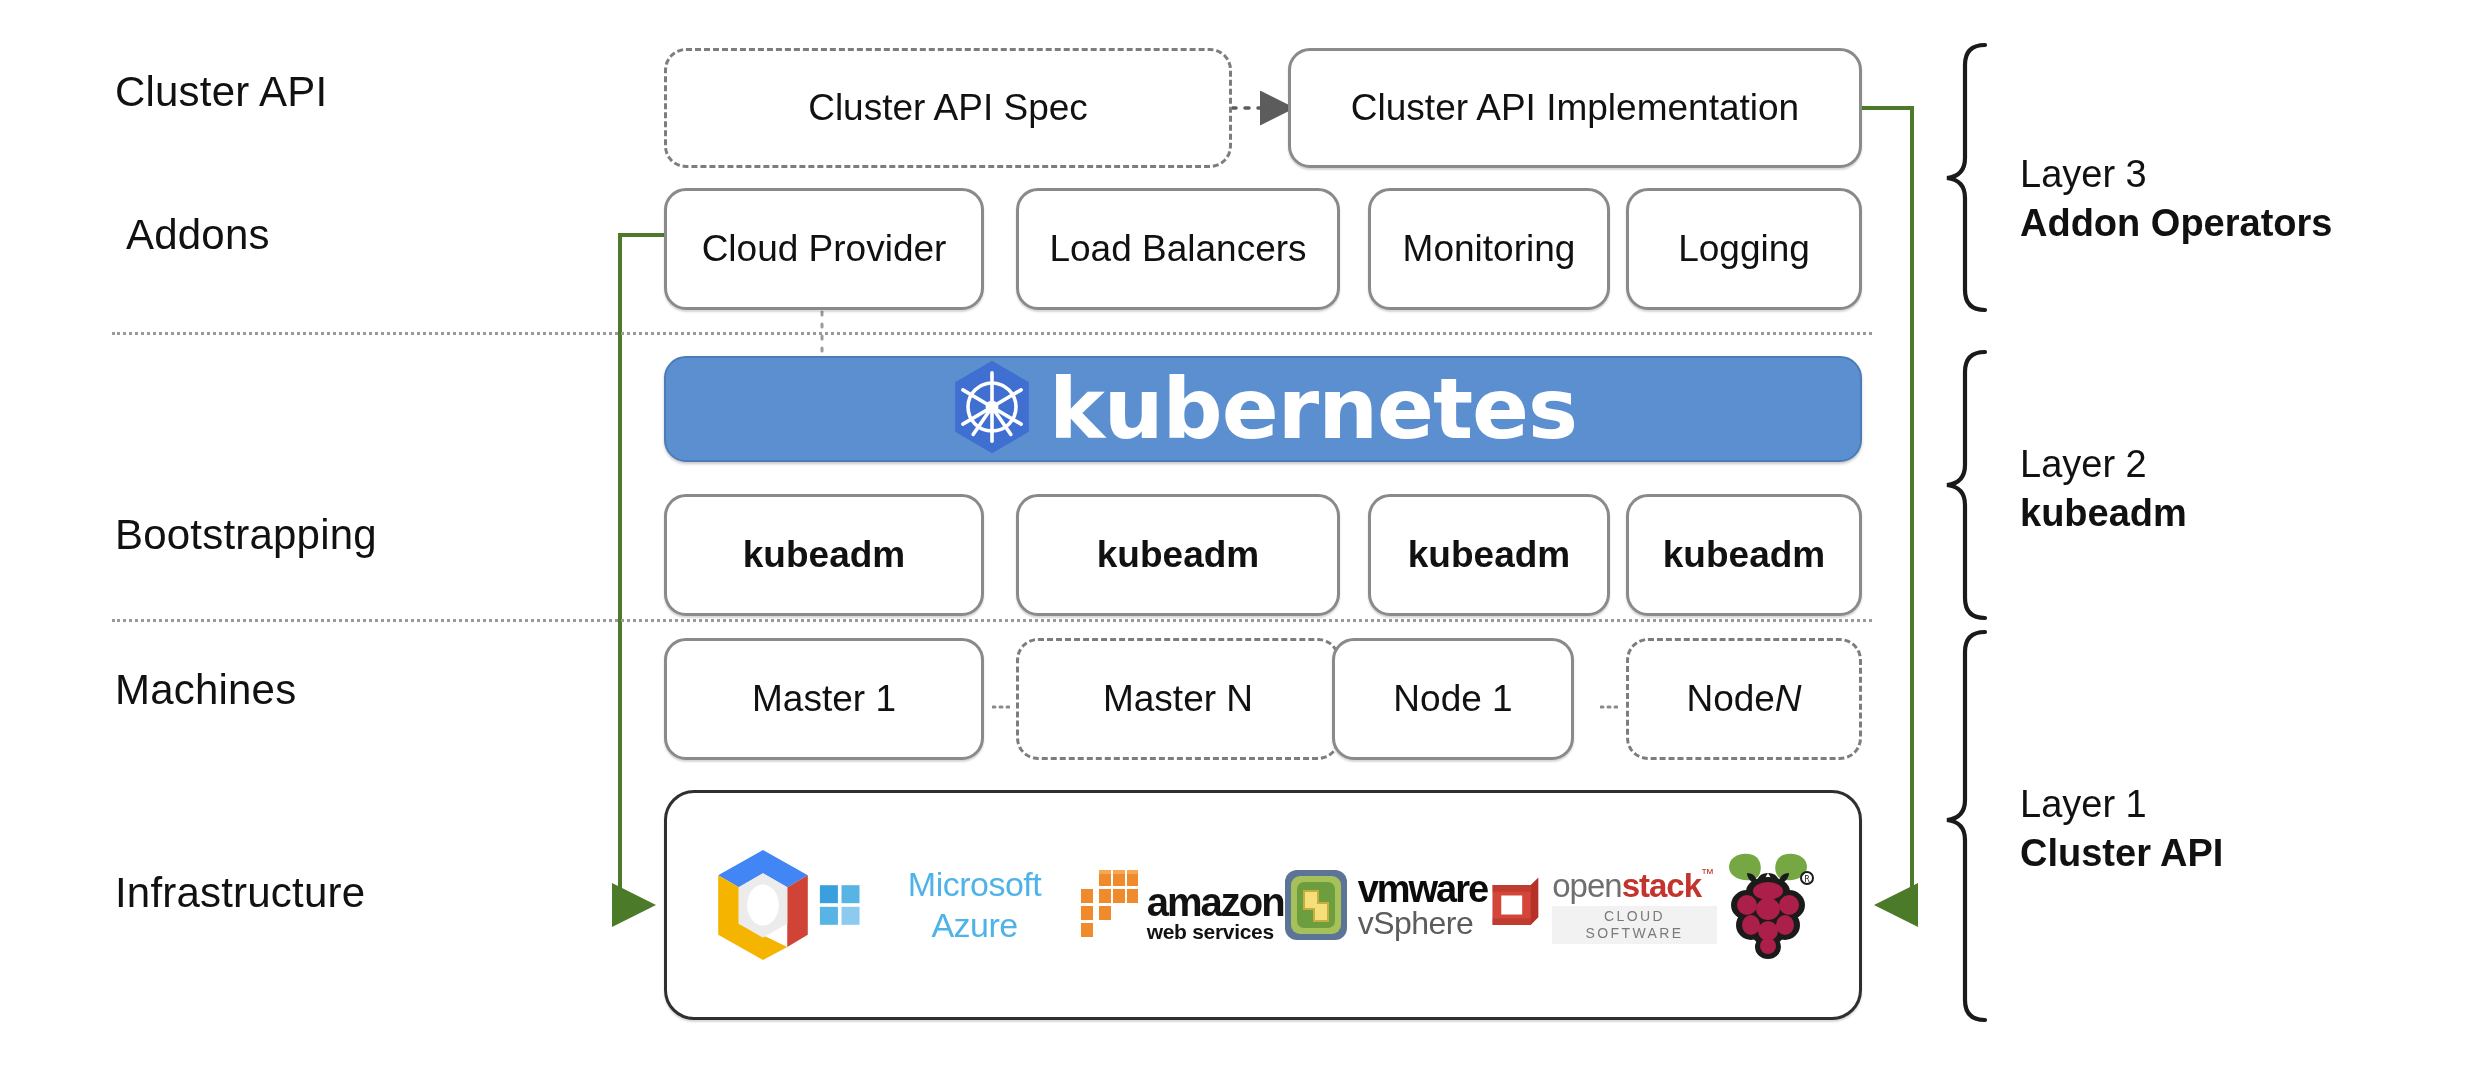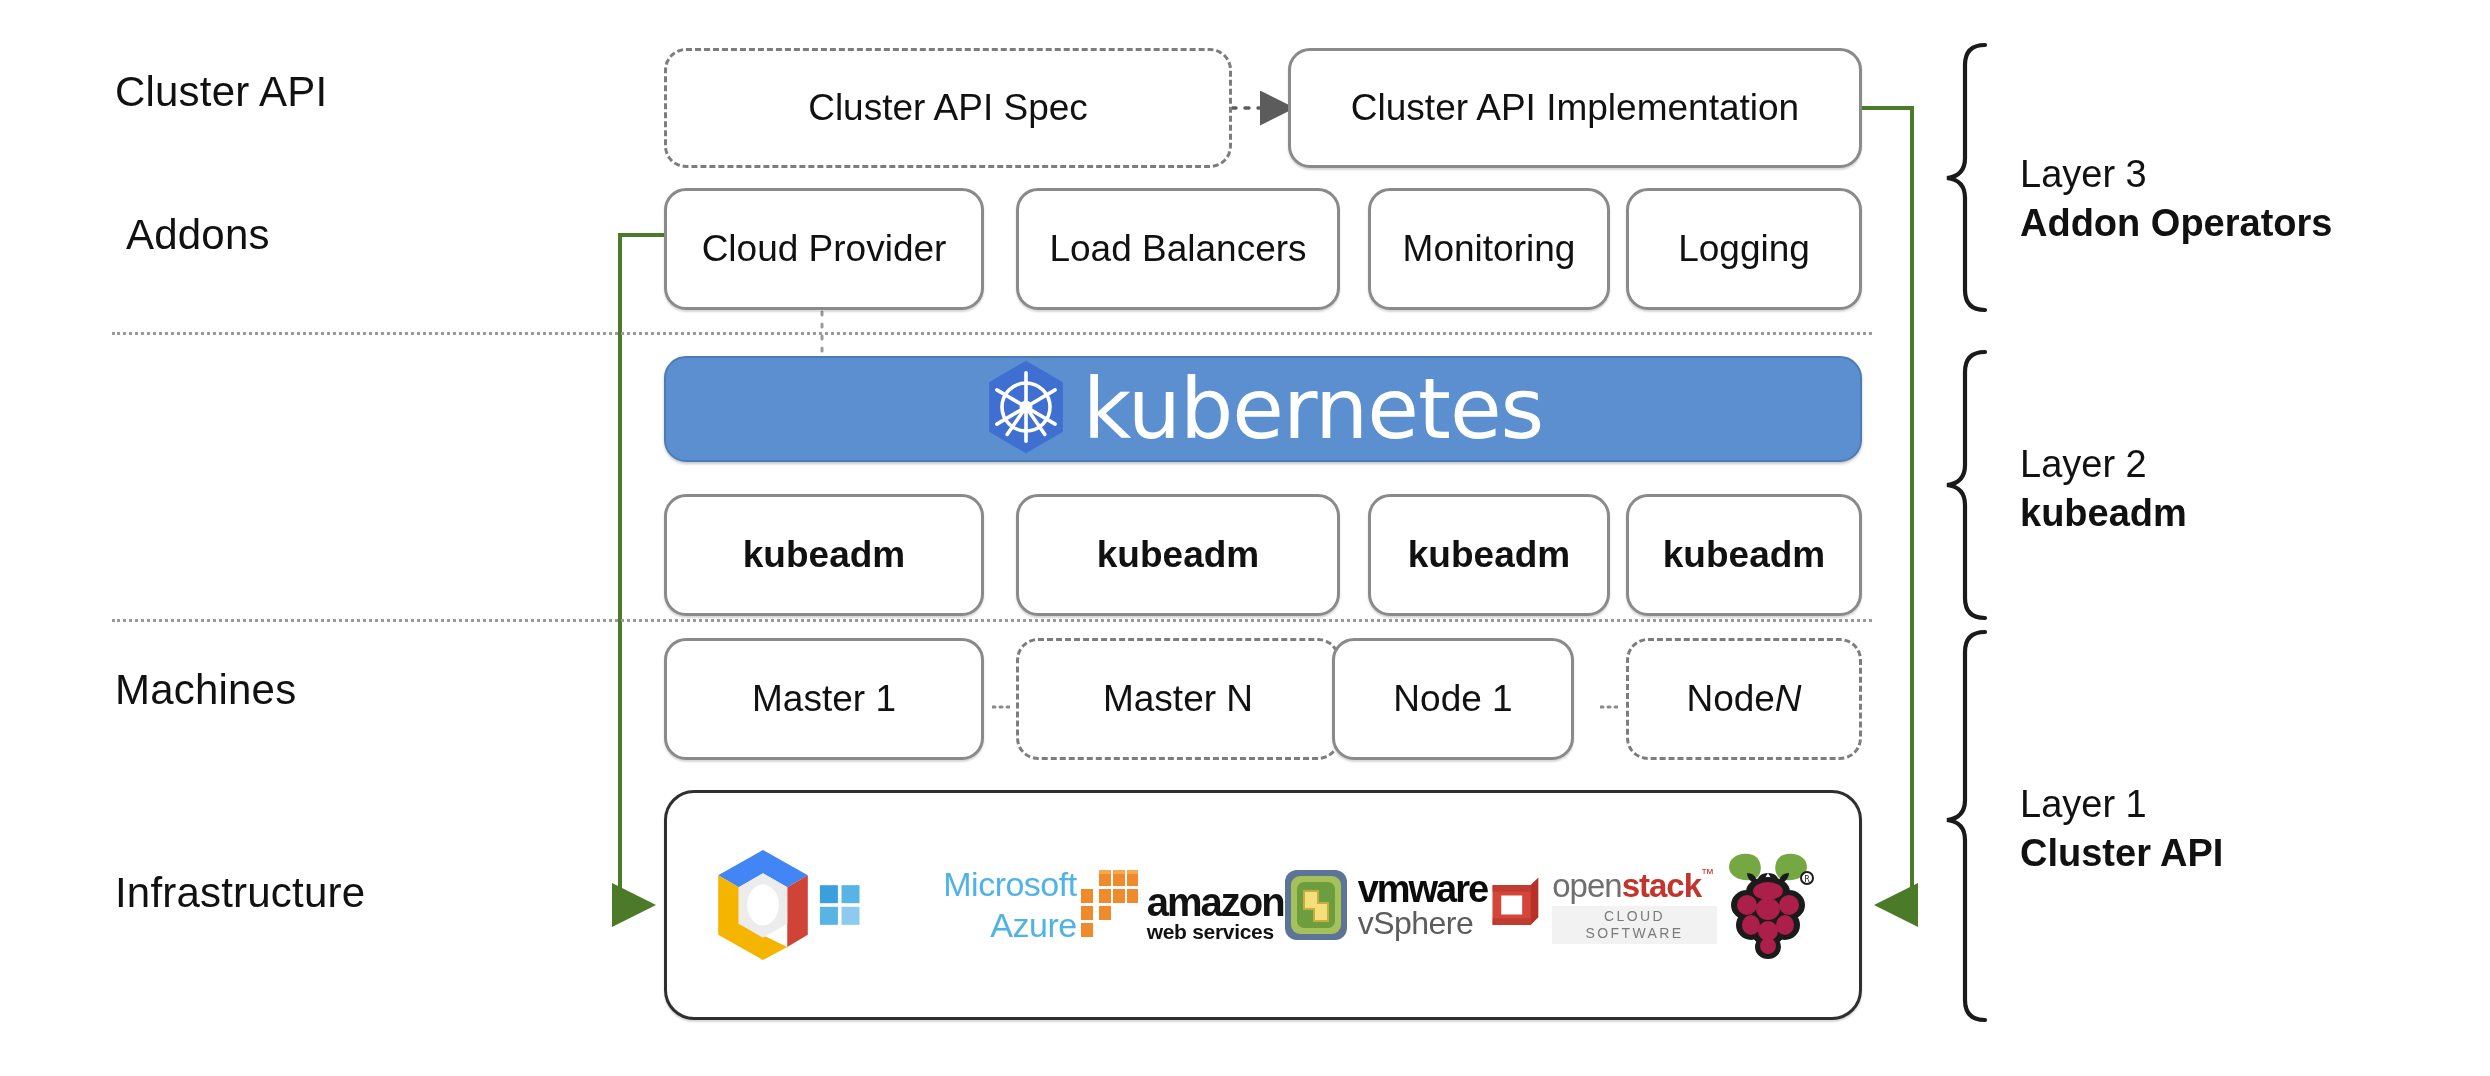--- a/index.html
+++ b/index.html
@@ -22,21 +22,21 @@
   .card.bold{font-weight:bold;}
   .card.dark{border-color:#2f2f2f;border-width:3px;}
 
   
   .k8s{
     background:#5b8fd0;border:2px solid #4b7cb8;border-radius:22px;
     display:flex;align-items:center;justify-content:center;gap:14px;
     box-shadow:0 2px 3px rgba(0,0,0,.22);
   }
   .k8s-word{
-    color:#fff;font-size:84px;font-weight:normal;letter-spacing:-1px;
+    color:#fff;font-size:84px;font-weight:bold;letter-spacing:-1px;
     font-family:"DejaVu Sans",sans-serif;line-height:1;
   }
 
   
   .sep{border-top:3px dotted #9a9a9a;height:0;}
   .layerlab{position:absolute;font-size:38px;line-height:1.28;color:#111;white-space:nowrap;}
   .layerlab b{font-weight:bold;display:block;}
 
   
   #wires{position:absolute;left:0;top:0;width:2490px;height:1076px;pointer-events:none;}
@@ -82,20 +82,21 @@
 
     <path fill="none" stroke="#1a1a1a" stroke-width="4.2" stroke-linecap="round" d="M 1985 45 q -20 0 -20 20 L 1965 158 q 0 18 -18 20 q 18 2 18 20 L 1965 290 q 0 20 20 20"></path>
 
     <path fill="none" stroke="#1a1a1a" stroke-width="4.2" stroke-linecap="round" d="M 1985 352 q -20 0 -20 20 L 1965 465 q 0 18 -18 20 q 18 2 18 20 L 1965 598 q 0 20 20 20"></path>
 
     <path fill="none" stroke="#1a1a1a" stroke-width="4.2" stroke-linecap="round" d="M 1985 632 q -20 0 -20 20 L 1965 800 q 0 18 -18 20 q 18 2 18 20 L 1965 1000 q 0 20 20 20"></path>
   </svg>
 
   <div class="abs rowlabel" style="left:115px;top:68px;">Cluster API</div>
   <div class="abs rowlabel" style="left:126px;top:211px;">Addons</div>
+  <div class="abs rowlabel" style="left:115px;top:511px;">Bootstrapping</div>
   <div class="abs rowlabel" style="left:115px;top:666px;">Machines</div>
   <div class="abs rowlabel" style="left:115px;top:869px;">Infrastructure</div>
 
   <div class="abs sep" style="left:112px;top:332px;width:1760px;"></div>
   <div class="abs sep" style="left:112px;top:619px;width:1760px;"></div>
 
   <div class="abs card dashed" style="left:664px;top:48px;width:568px;height:120px;text-align:center;">
     <span>Cluster API Spec</span>
   </div>
 
@@ -186,21 +187,21 @@
         <svg width="112" height="118" viewBox="0 0 120 126">
           <path d="M60 4 L108 31 L108 95 L60 122 L12 95 L12 31 Z" fill="#ffffff"></path>
           <path d="M60 4 L108 31 L86 44 L60 29 L34 44 L12 31 Z" fill="#4285f4"></path>
           <path d="M108 31 L108 95 L86 108 L86 44 Z" fill="#cf4436"></path>
           <path d="M86 108 L60 122 L12 95 L12 31 L34 44 L34 83 Z" fill="#f4b400"></path>
           <path d="M34 44 L60 29 L86 44 L86 83 L60 98 L34 83 Z" fill="#ececec"></path>
           <ellipse cx="60" cy="63" rx="17" ry="22" fill="#ffffff"></ellipse>
         </svg>
       </div>
 
-      <div class="logo" style="gap:12px;text-align:right;">
+      <div class="logo" style="gap:12px;">
         <svg width="46" height="46" viewBox="0 0 46 46">
           <rect x="1" y="1" width="20" height="20" fill="#3aa0dd"></rect>
           <rect x="25" y="1" width="20" height="20" fill="#59b4e6"></rect>
           <rect x="1" y="25" width="20" height="20" fill="#59b4e6"></rect>
           <rect x="25" y="25" width="20" height="20" fill="#8ccbef"></rect>
         </svg>
         <span class="azure-txt">Microsoft Azure</span>
       </div>
 
       <div class="logo" style="gap:6px;align-items:flex-end;">

